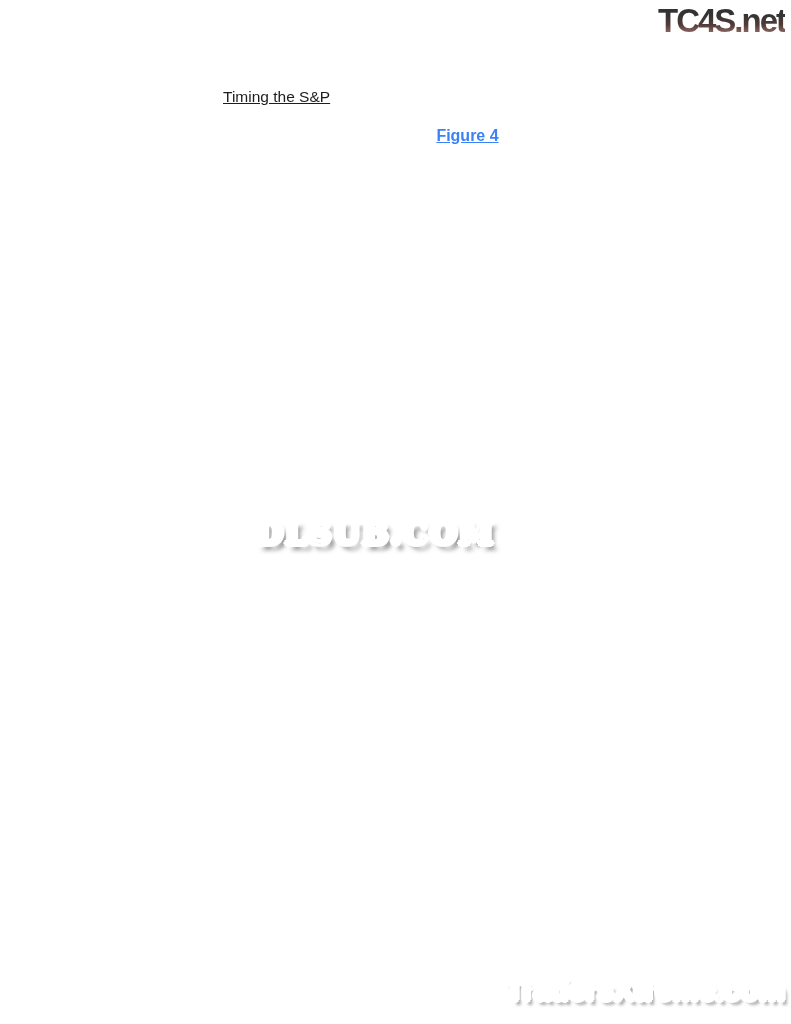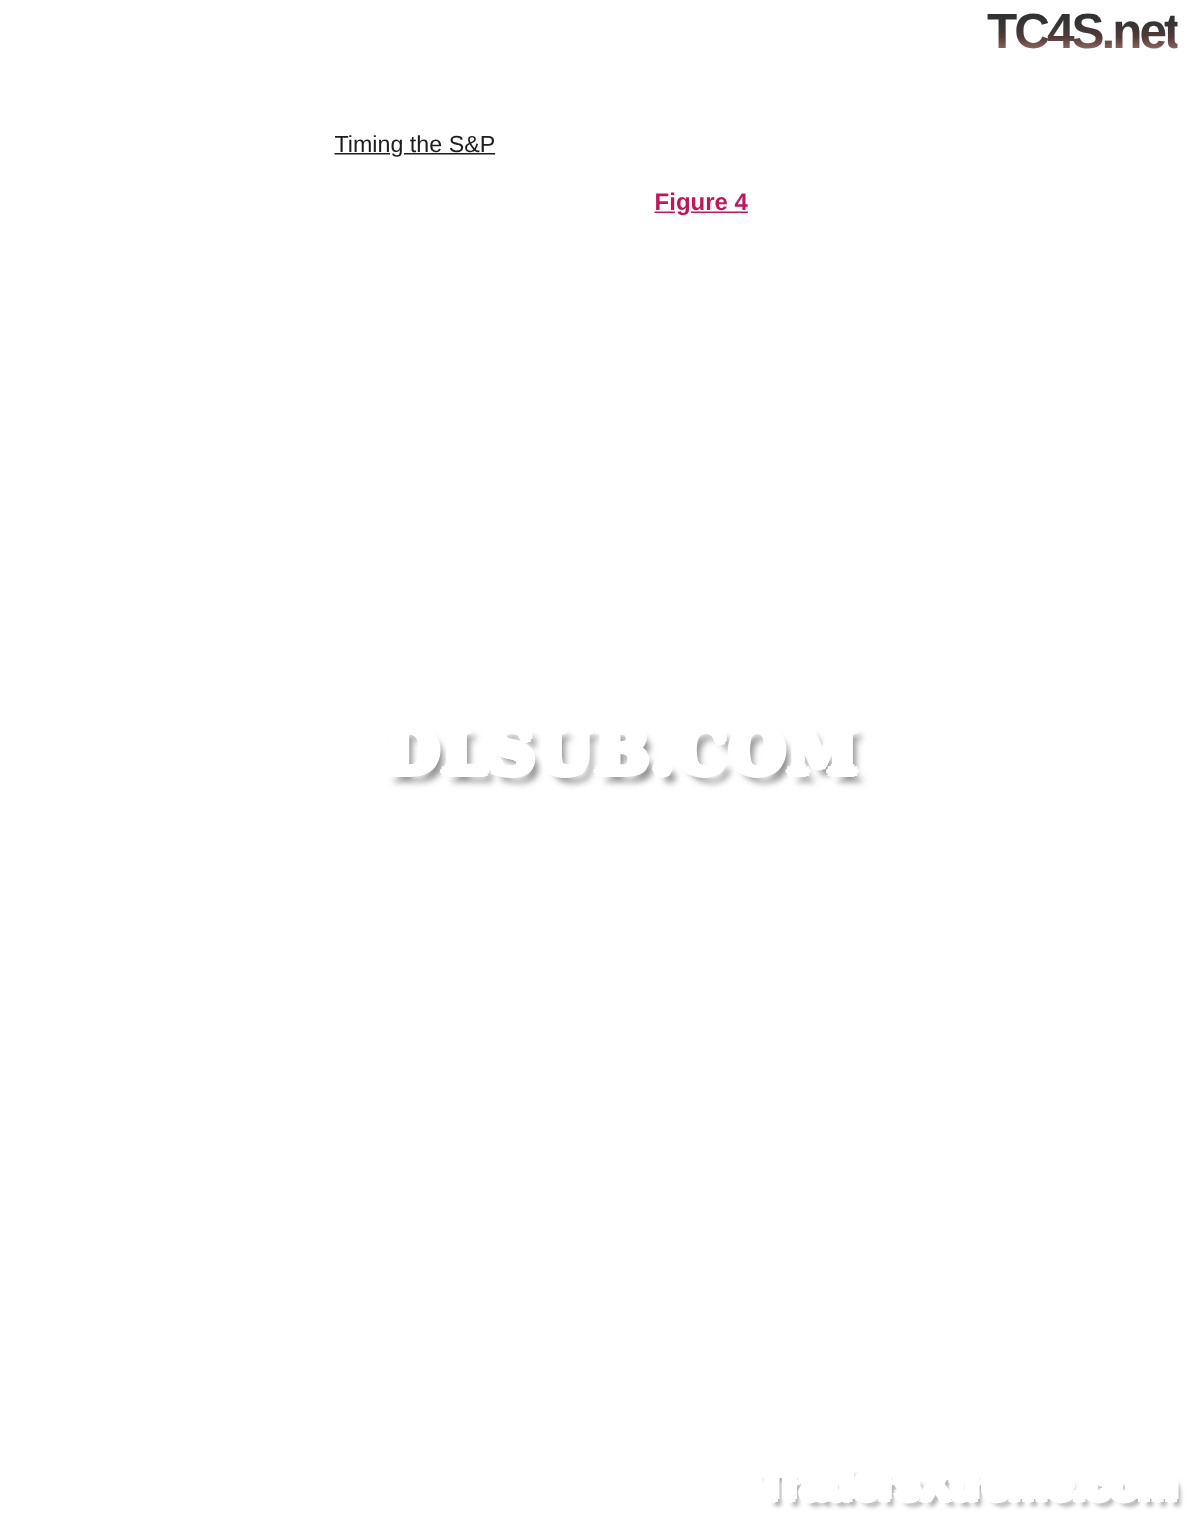--- a/index.html
+++ b/index.html
@@ -46,35 +46,35 @@
   }
   .para {
     margin: 0 0 17.5px 0;
     white-space: pre-line;
   }
   .figure-row {
     text-align: center;
     margin-top: 20px;
   }
   .figure-link {
-    color: #be185d;
+    color: #3b82f6;
     font-weight: bold;
     font-size: 16px;
     text-decoration: underline;
     cursor: pointer;
   }
 
   
   .dlsub {
     position: absolute;
     left: 256px;
-    top: 476px;
+    top: 515px;
     font-family: "DejaVu Serif", serif;
     font-weight: 900;
-    font-size: 42px;
+    font-size: 31px;
     letter-spacing: 2px;
     background: linear-gradient(to bottom,
       #f0787c 0%, #e04048 38%, #c4161c 52%, #a30f15 72%, #c01820 100%);
     -webkit-background-clip: text;
     background-clip: text;
     color: transparent;
     text-shadow:
       -2px -2px 0 #ffffff, 2px -2px 0 #ffffff, -2px 2px 0 #ffffff, 2px 2px 0 #ffffff,
       -3px 0 0 #ffffff, 3px 0 0 #ffffff, 0 -3px 0 #ffffff, 0 3px 0 #ffffff,
       5px 6px 4px rgba(120,120,120,0.8);

